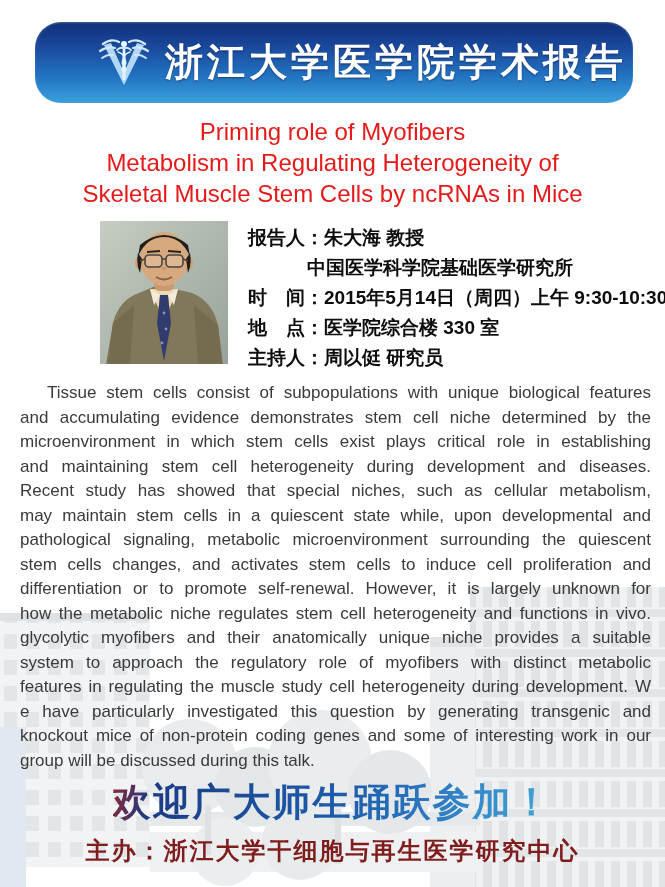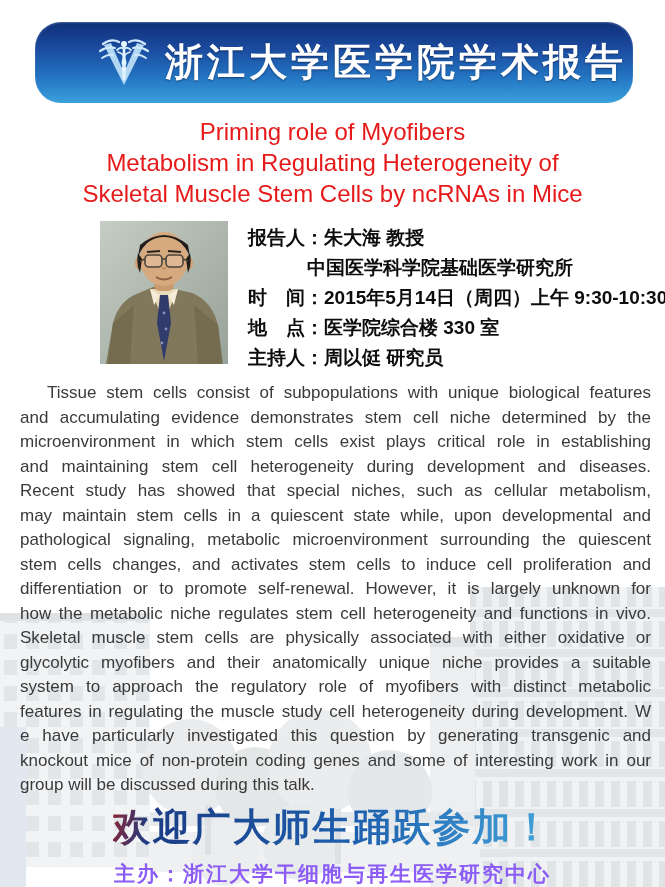--- a/index.html
+++ b/index.html
@@ -53,22 +53,22 @@
   
   .welcome {
     margin-top:4px; text-align:center; font-size:38px; font-weight:bold;
     letter-spacing:2px;
   }
   .welcome span {
     background:linear-gradient(100deg,#8c2633 0%,#1b3c85 9%,#1d5fae 55%,#45a5da 100%);
     -webkit-background-clip:text; background-clip:text; color:transparent;
   }
   .organizer {
-    margin-top:7px; text-align:center; font-size:21px; font-weight:bold;
-    color:#8b5cf6; letter-spacing:2px;
+    margin-top:7px; text-align:center; font-size:24px; font-weight:bold;
+    color:#7f1d1d; letter-spacing:2px;
   }
 </style>
 </head>
 <body>
 
 <div class="poster">
 
   <svg class="watermark" viewBox="0 0 665 310" xmlns="http://www.w3.org/2000/svg" aria-hidden="true">
     <defs>
       <pattern id="winL" width="22" height="26" patternUnits="userSpaceOnUse">
@@ -177,21 +177,20 @@
         <div class="para-line">Tissue stem cells consist of subpopulations with unique biological features</div>
         <div class="para-line">and accumulating evidence demonstrates stem cell niche determined by the</div>
         <div class="para-line">microenvironment in which stem cells exist plays critical role in establishing</div>
         <div class="para-line">and maintaining stem cell heterogeneity during development and diseases.</div>
         <div class="para-line">Recent study has showed that special niches, such as cellular metabolism,</div>
         <div class="para-line">may maintain stem cells in a quiescent state while, upon developmental and</div>
         <div class="para-line">pathological signaling, metabolic microenvironment surrounding the quiescent</div>
         <div class="para-line">stem cells changes, and activates stem cells to induce cell proliferation and</div>
         <div class="para-line">differentiation or to promote self-renewal. However, it is largely unknown for</div>
         <div class="para-line">how the metabolic niche regulates stem cell heterogeneity and functions in vivo.</div>
-        <div class="para-line">Skeletal muscle stem cells are physically associated with either oxidative or</div>
         <div class="para-line">glycolytic myofibers and their anatomically unique niche provides a suitable</div>
         <div class="para-line">system to approach the regulatory role of myofibers with distinct metabolic</div>
         <div class="para-line">features in regulating the muscle study cell heterogeneity during development. W</div>
         <div class="para-line">e have particularly investigated this question by generating transgenic and</div>
         <div class="para-line">knockout mice of non-protein coding genes and some of interesting work in our</div>
         <div class="para-line last">group will be discussed during this talk.</div>
       </div>
 
     <div class="welcome"><span>欢迎广大师生踊跃参加！</span></div>
     <div class="organizer">主办：浙江大学干细胞与再生医学研究中心</div>

